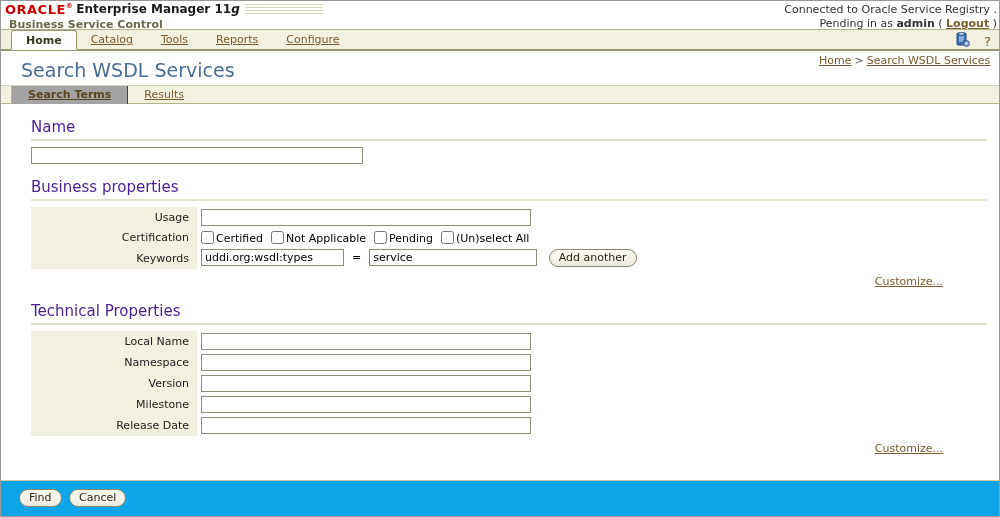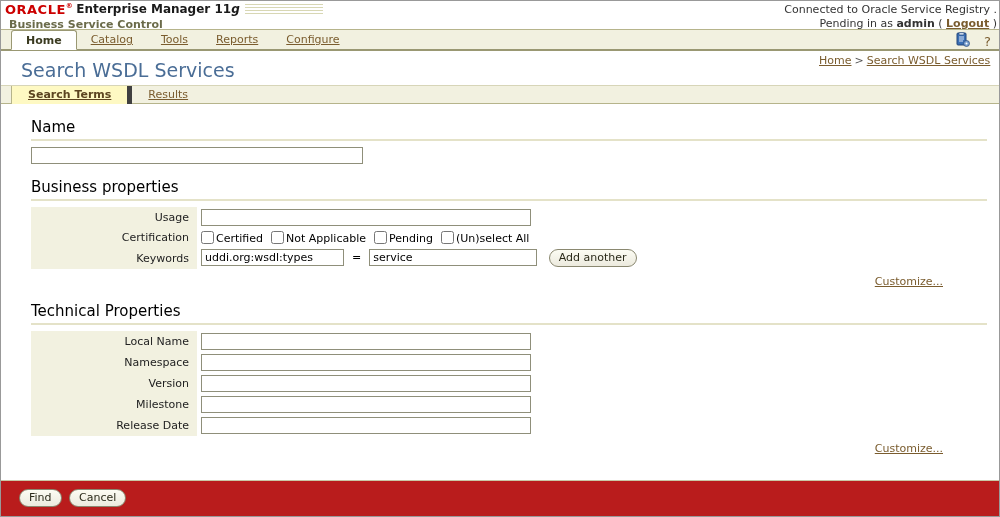--- a/index.html
+++ b/index.html
@@ -170,37 +170,37 @@
   .stab {
     display: inline-block;
     height: 18px;
     line-height: 17px;
     padding: 0 16px;
     font-size: 11px;
     box-sizing: border-box;
     vertical-align: top;
   }
   .stab.active {
-    background: #fef9c3;
+    background: #a3a3a3;
     border-left: 1px solid #b6b48b;
-    border-right: 5px solid #404040;
+    border-right: 1px solid #404040;
     font-weight: bold;
   }
   .stab.active a { color: #5c4420; text-decoration: underline; }
   .stab a { color: #7a5c2e; }
 
   
   .content {
     position: relative;
     padding: 0 0 0 0;
   }
   .section-head {
     margin: 14px 12px 0 30px;
     font-size: 15px;
-    color: #000000;
+    color: #4c1d95;
     border-bottom: 2px solid #e4e2c8;
     padding-bottom: 3px;
     line-height: 18px;
   }
   .field-row { margin: 6px 0 0 30px; }
 
   input.txt {
     border: 1px solid #8f8f7a;
     background: #ffffff;
     height: 17px;
@@ -250,21 +250,21 @@
     margin: 6px 56px 0 0;
     font-size: 11px;
   }
   .customize a { color: #7a5c2e; text-decoration: underline; }
 
   
   .footer {
     position: absolute;
     left: 0; right: 0; bottom: 0;
     height: 36px;
-    background: #b91c1c;
+    background: #0ea5e9;
     border-top: 1px solid #c9c7a6;
     padding: 8px 0 0 18px;
     box-sizing: border-box;
   }
   .footer button { margin-right: 4px; }
 </style>
 </head>
 <body>
 
 <div class="app">

